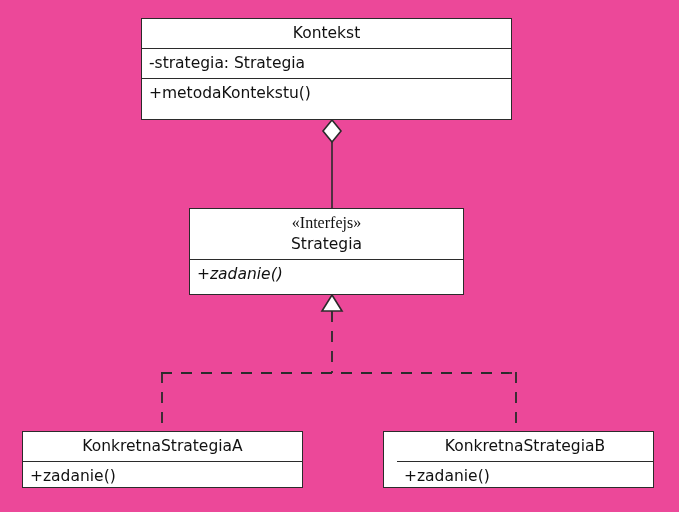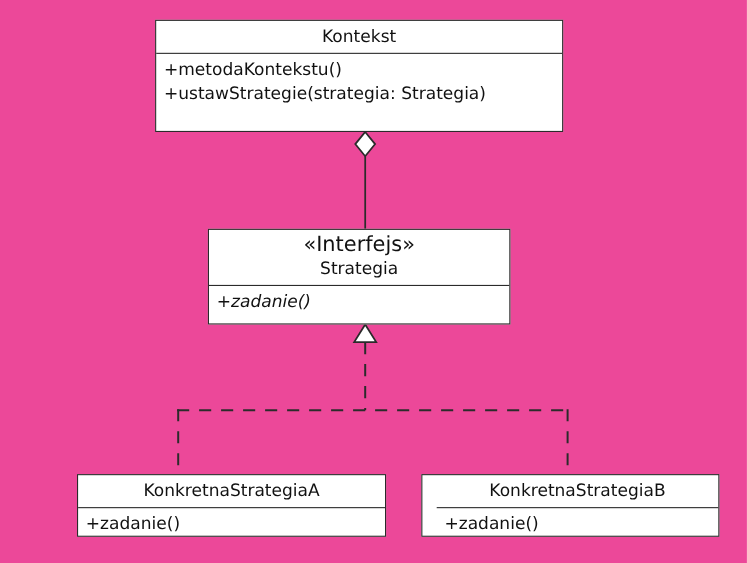--- a/index.html
+++ b/index.html
@@ -43,39 +43,40 @@
   .uml-members-compartment {
     text-align: left;
   }
   .uml-class-name {
     font-size: 15.5px;
     line-height: 22px;
     color: #111111;
     white-space: nowrap;
   }
   .uml-stereotype {
-    font-size: 19px;
+    font-size: 16px;
     line-height: 21px;
     color: #111111;
     white-space: nowrap;
+    font-family: Liberation Serif, serif;
   }
   .uml-member {
     font-size: 15.5px;
     line-height: 22px;
     color: #111111;
     white-space: nowrap;
   }
   .uml-member.italic {
     font-style: italic;
   }
 
   
   #class-kontekst     { left: 141px; top: 18px;  width: 371px; height: 102px; }
   #class-strategia    { left: 189px; top: 208px; width: 275px; height: 87px;  }
-  #class-konkretna-a  { left: 22px;  top: 431px; width: 281px; height: 57px; margin-left: 48px;  }
+  #class-konkretna-a  { left: 22px;  top: 431px; width: 281px; height: 57px;  }
   #class-konkretna-b  { left: 383px; top: 431px; width: 271px; height: 57px; padding-left: 13px;  }
 
   
   .connector-svg {
     position: absolute;
     left: 0;
     top: 0;
     width: 679px;
     height: 512px;
     z-index: 1;
@@ -118,22 +119,24 @@
       <line class="dashed-line" x1="162" y1="372" x2="162" y2="431"></line>
       <line class="dashed-line" x1="516" y1="372" x2="516" y2="431"></line>
     </g>
   </svg>
 
   <div class="uml-class" id="class-kontekst">
     <div class="uml-compartment uml-name-compartment">
       <div class="uml-class-name">Kontekst</div>
     </div>
     <div class="uml-compartment uml-members-compartment">
+      <div class="uml-member">-strategia: Strategia</div>
+    </div>
+    <div class="uml-compartment uml-members-compartment">
       <div class="uml-member">+metodaKontekstu()</div>
-      <div class="uml-member">+ustawStrategie(strategia: Strategia)</div>
     </div>
   </div>
 
   <div class="uml-class" id="class-strategia">
     <div class="uml-compartment uml-name-compartment">
       <div class="uml-stereotype">«Interfejs»</div>
       <div class="uml-class-name">Strategia</div>
     </div>
     <div class="uml-compartment uml-members-compartment">
       <div class="uml-member italic">+zadanie()</div>

